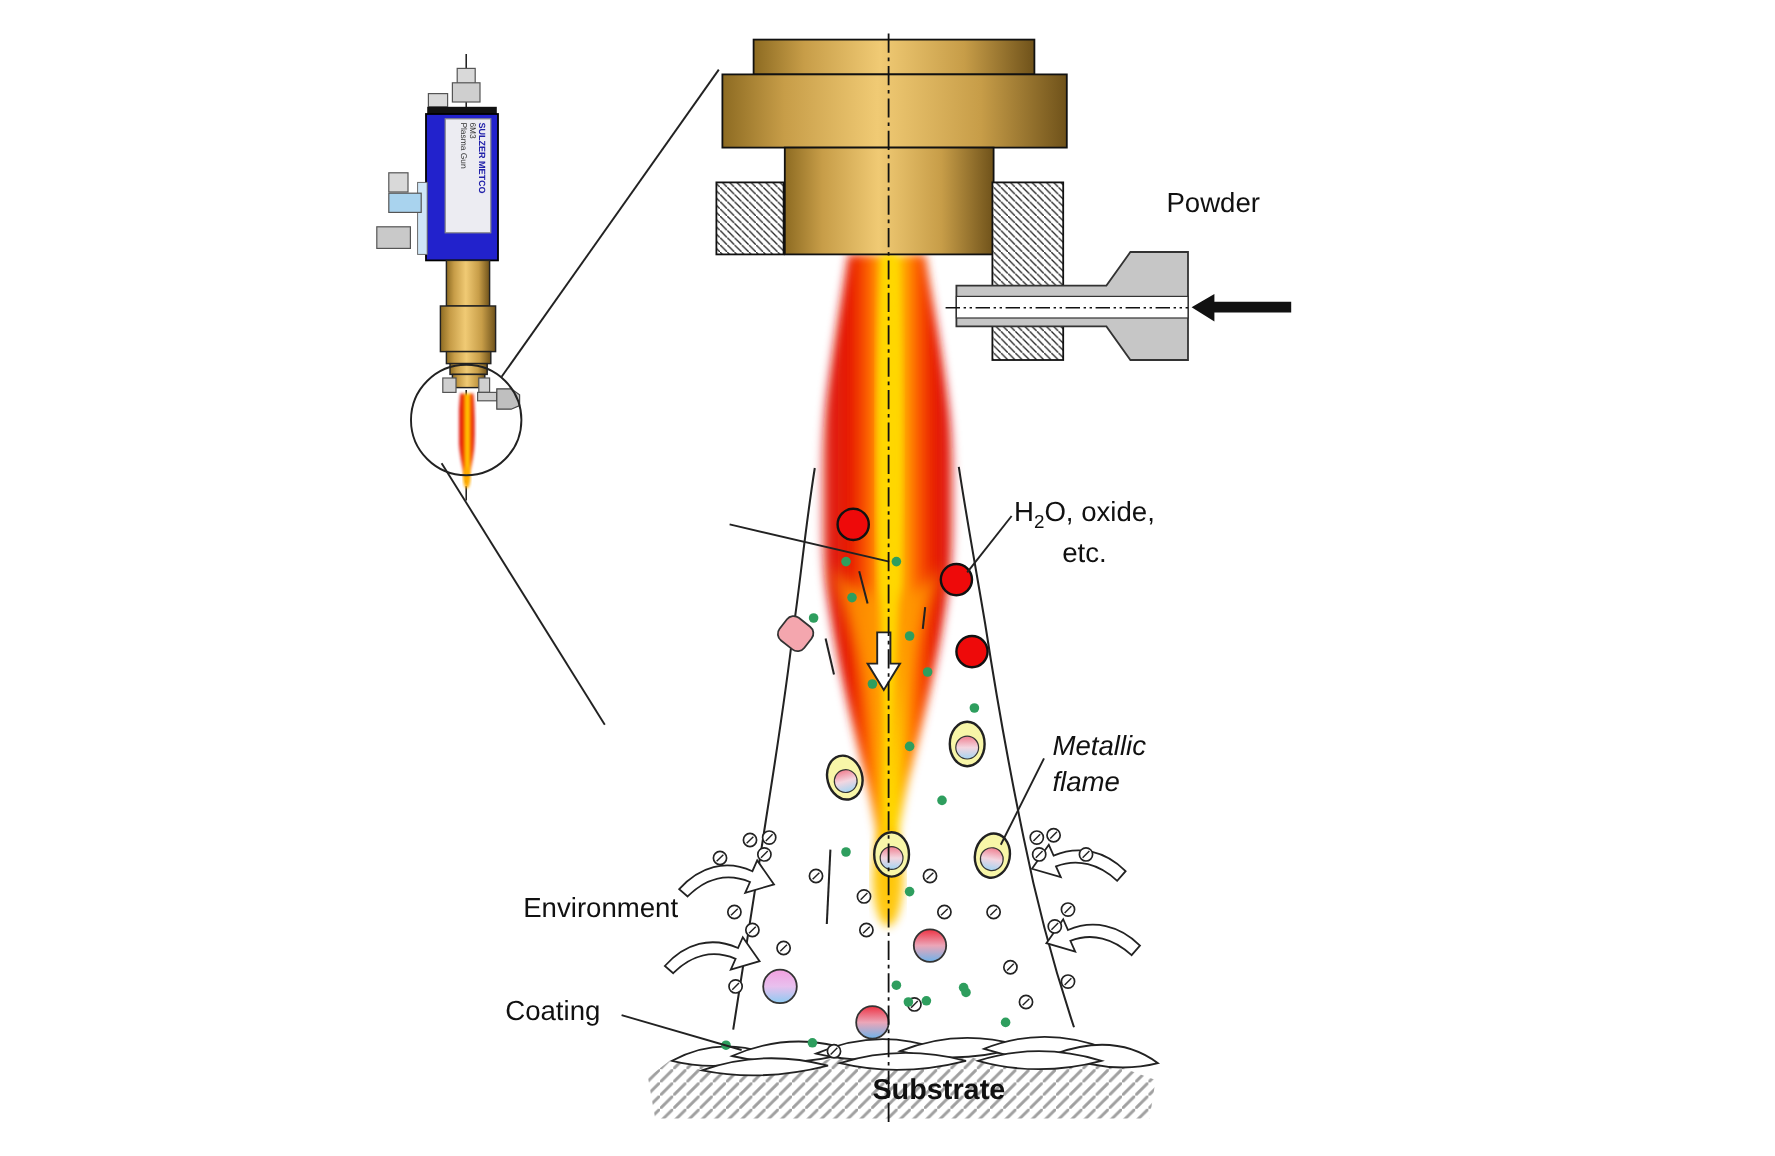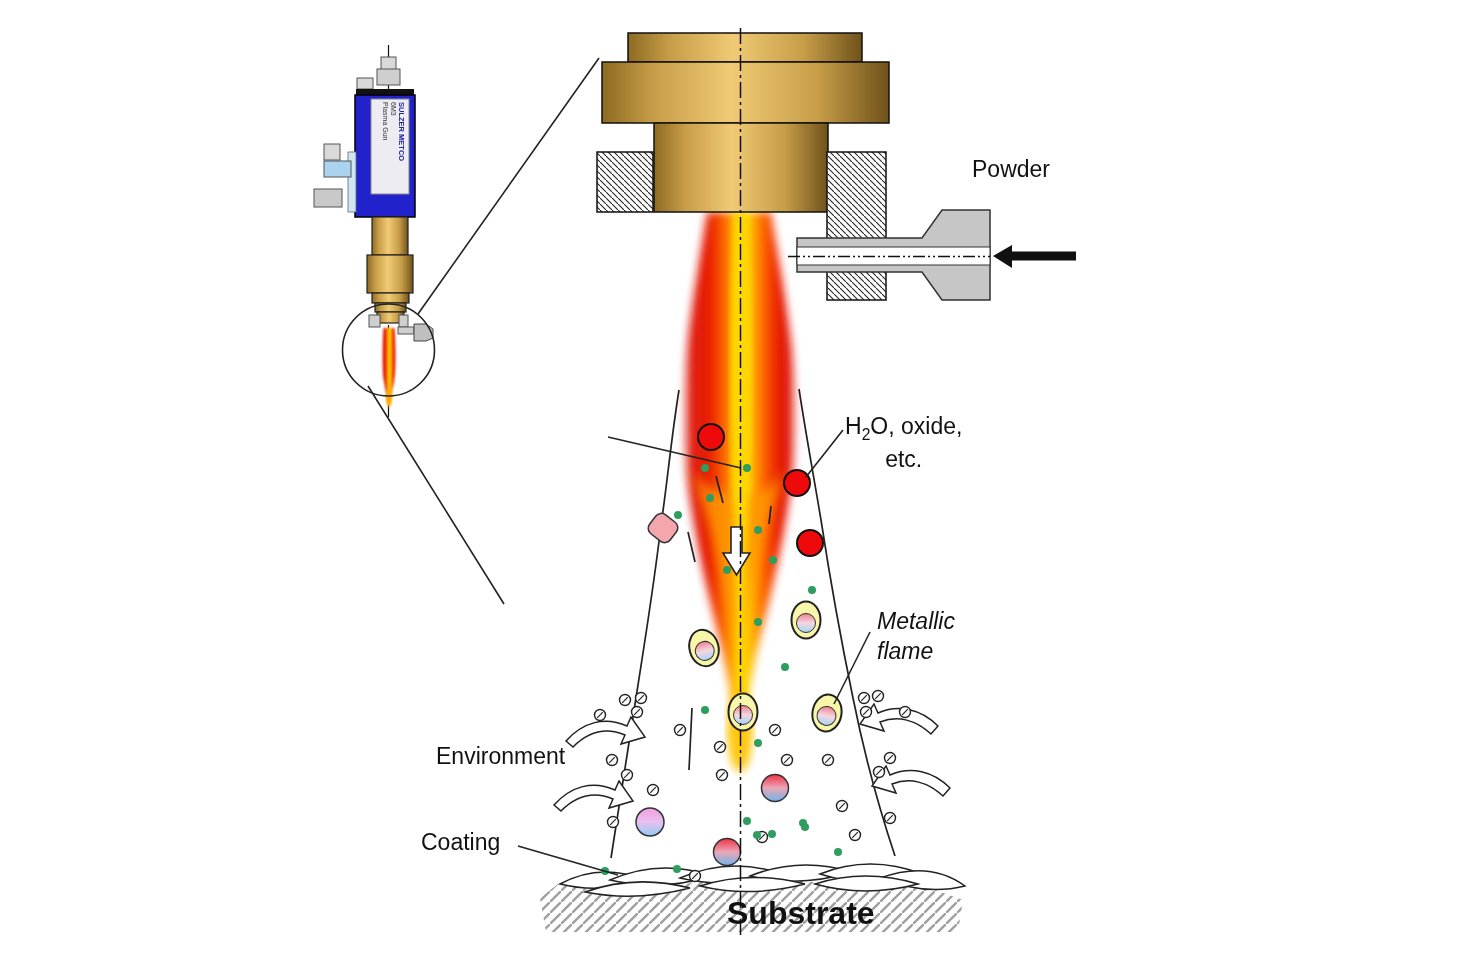--- a/index.html
+++ b/index.html
@@ -336,21 +336,21 @@
 
 <div class="lbl" style="left:877px;top:607px;font-style:italic;">
   <div>Metallic</div>
   <div>flame</div>
 </div>
 
 <div class="lbl" style="left:421px;top:742px;margin-left:15px;">Environment</div>
 
 <div class="lbl" style="left:421px;top:828px;">Coating</div>
 
-<div class="lbl bold" style="left:727px;top:893px;font-size:32px;">Substrate</div>
+<div class="lbl bold" style="left:727px;top:893px;font-size:24px;">Substrate</div>
 
 <div id="gun-label-text">
   <div class="brand">SULZER METCO</div>
   <div>6M3</div>
   <div>Plasma Gun</div>
 </div>
 
 </div>
 
 </body></html>

